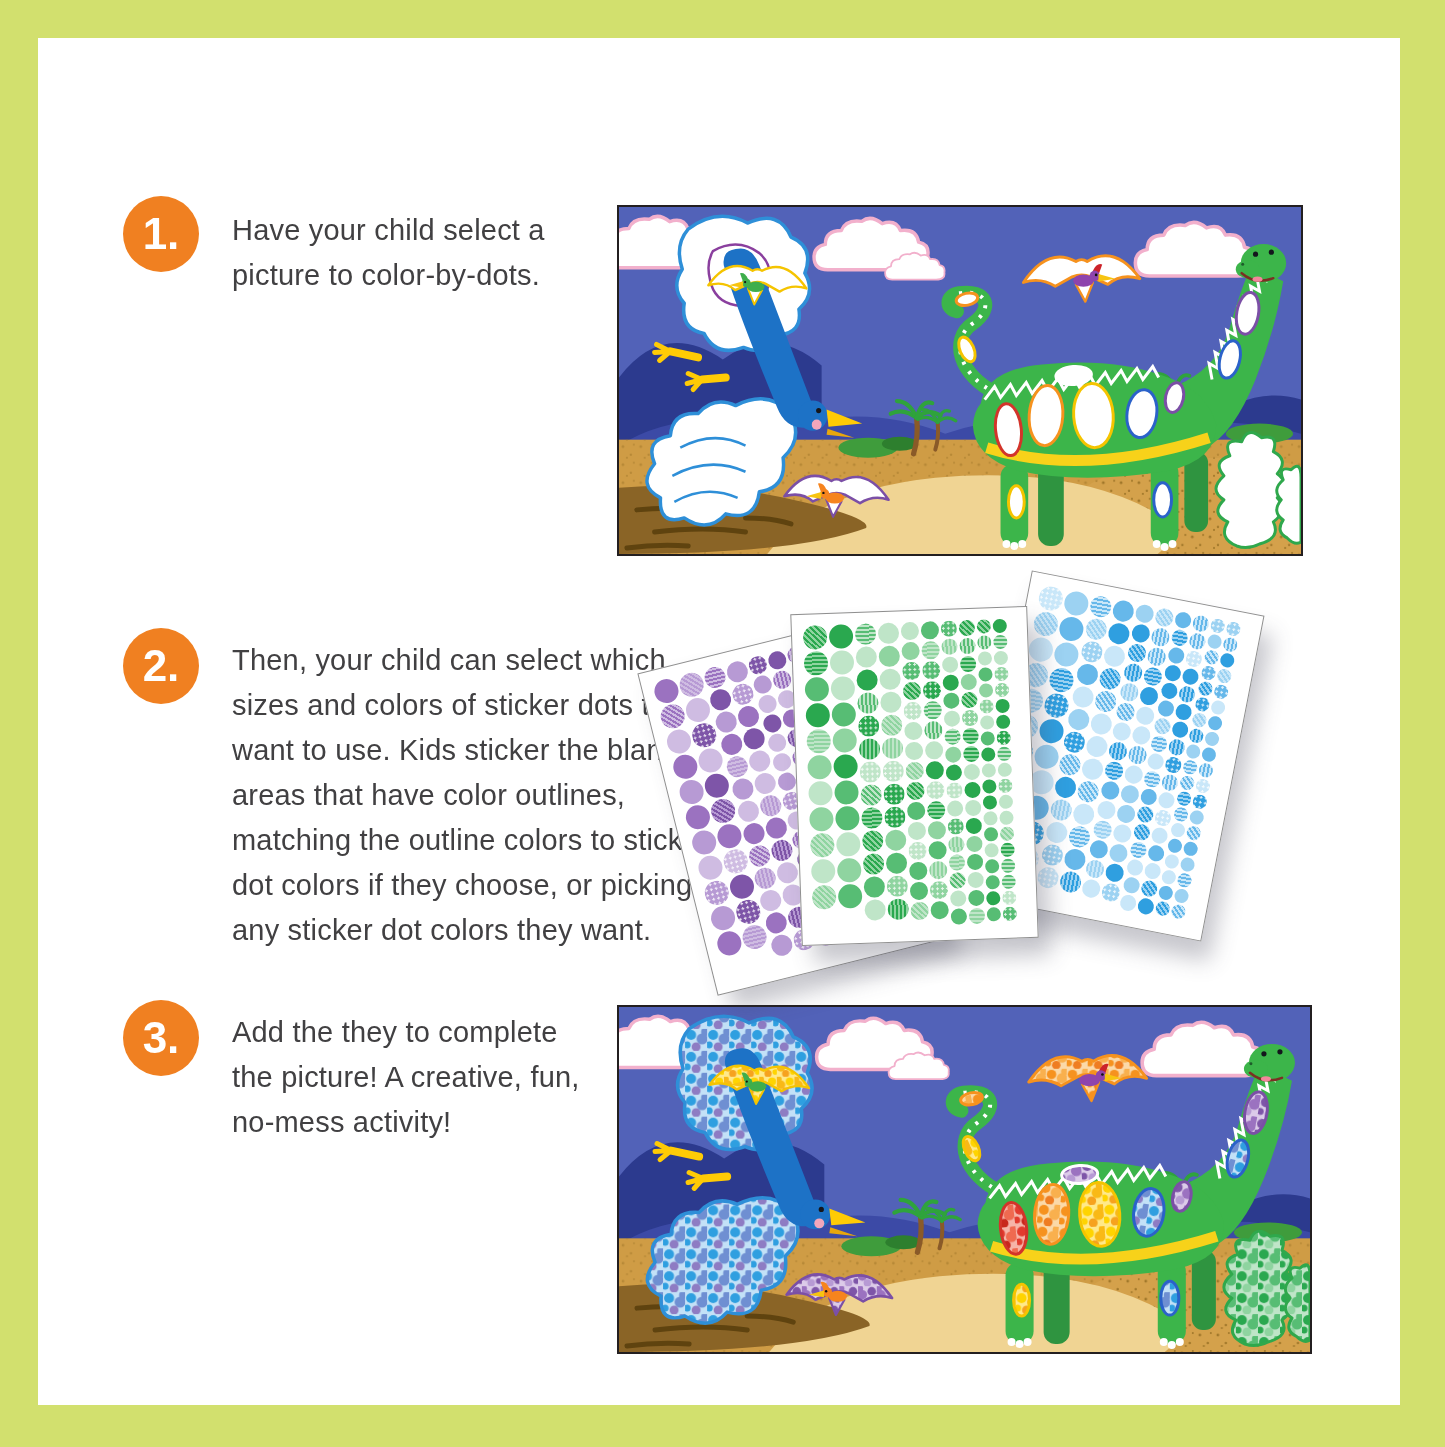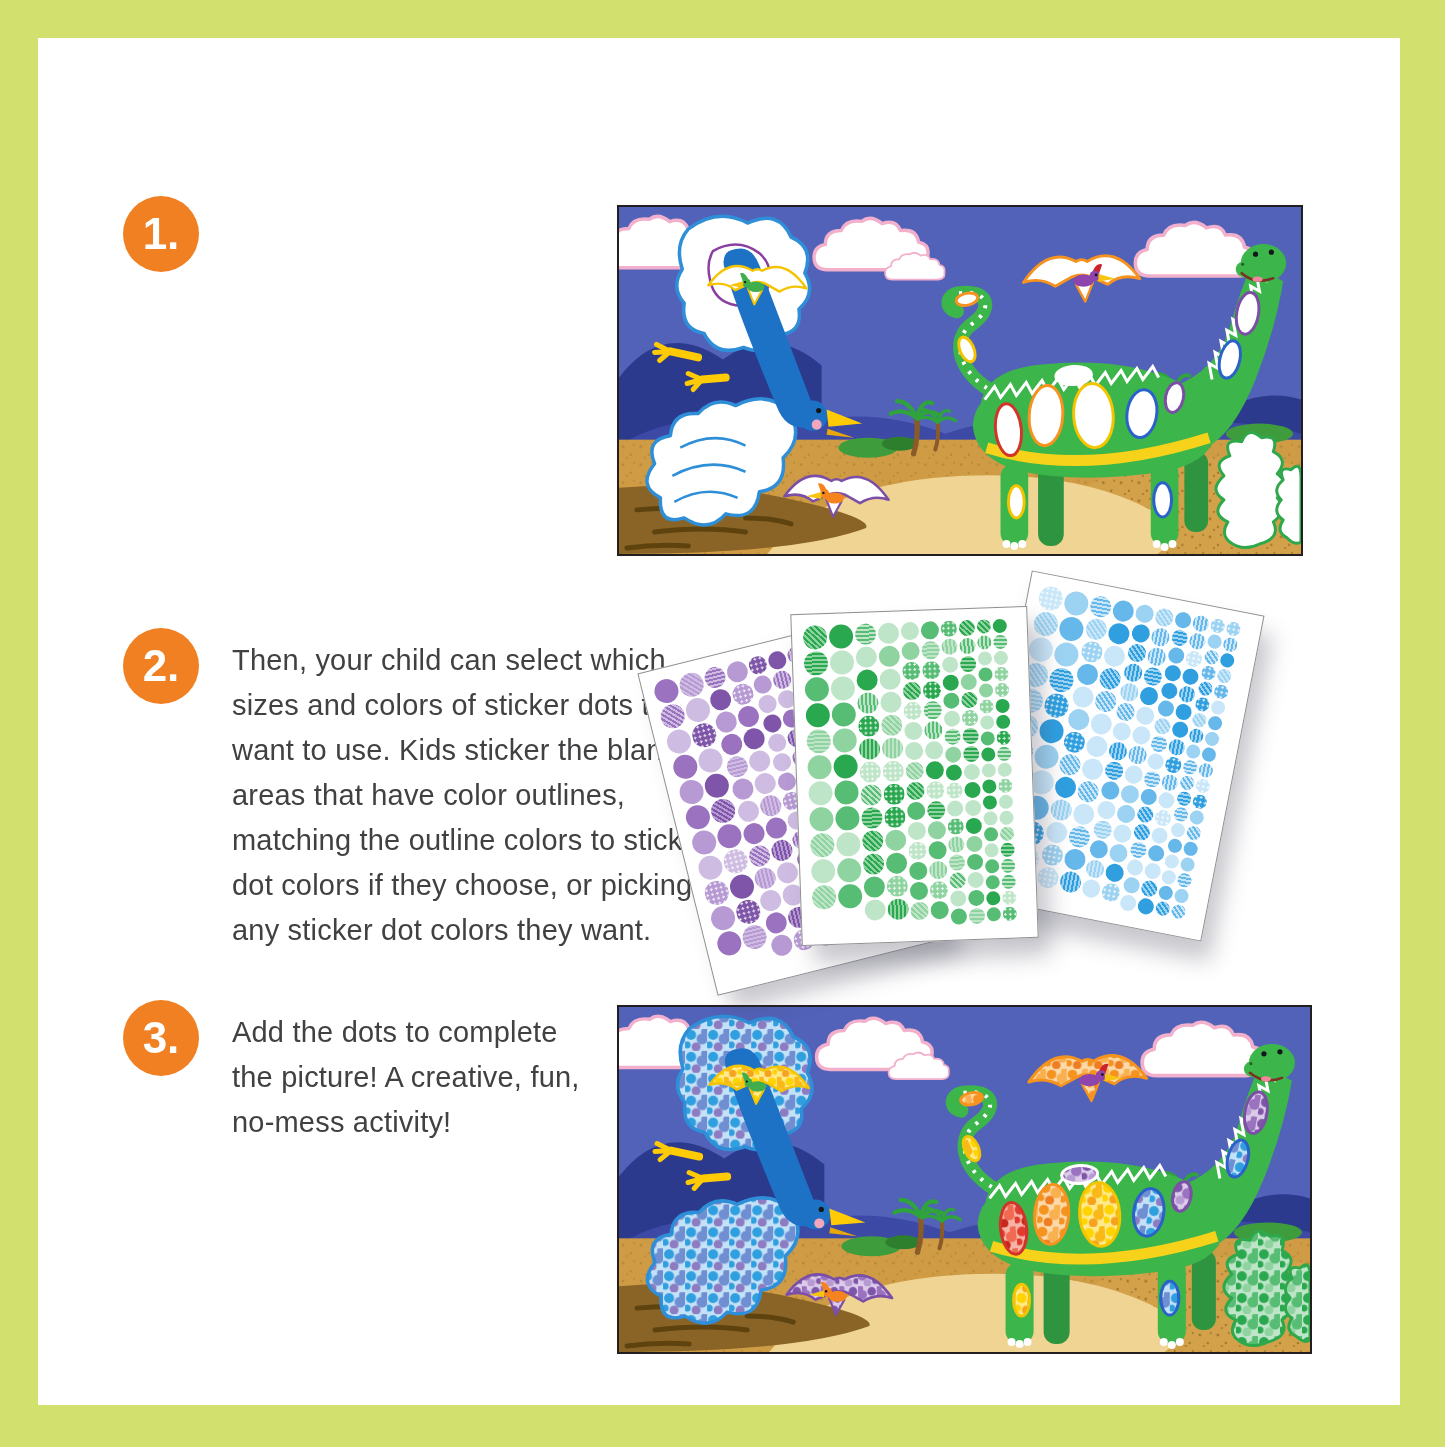--- a/index.html
+++ b/index.html
@@ -52,20 +52,22 @@
 </style>
 </head>
 <body>
 
 <div class="page">
 
 
   <div class="badge" id="badge1">
     <span>1.</span>
   </div>
+  <div class="step-text" id="text1">Have your child select a
+picture to color-by-dots.</div>
   <div class="scene-img" id="scene1">
       <svg viewBox="0 0 690 346" preserveAspectRatio="none">
         <defs>
           <pattern id="pat-blue-a" width="22" height="22" patternUnits="userSpaceOnUse">
             <rect width="22" height="22" fill="#c3e1f7"></rect>
             <circle cx="6" cy="6" r="5" fill="#2f9fe0"></circle>
             <circle cx="17" cy="10" r="5.5" fill="#6f8fd2"></circle>
             <circle cx="11" cy="18" r="4.5" fill="#8e7cc3"></circle>
             <circle cx="2" cy="16" r="3.5" fill="#2f9fe0"></circle>
             <circle cx="20" cy="3" r="4" fill="#6f8fd2"></circle>
@@ -757,21 +759,21 @@
         <span class="dot" style="left:201px;top:251px;width:14px;height:14px;background:repeating-linear-gradient(0deg,#57bd74 0 2px,#bfe5c8 2px 4px);"></span>
         <span class="dot" style="left:201px;top:267px;width:14px;height:14px;background:repeating-linear-gradient(0deg,#57bd74 0 2px,#bfe5c8 2px 4px);"></span>
         <span class="dot" style="left:201px;top:283px;width:14px;height:14px;background-color:#bfe5c8;background-image:radial-gradient(rgba(255,255,255,.8) 1.2px,transparent 1.4px);background-size:5px 5px;"></span>
         <span class="dot" style="left:201px;top:299px;width:14px;height:14px;background-color:#57bd74;background-image:radial-gradient(rgba(255,255,255,.8) 1.2px,transparent 1.4px);background-size:5px 5px;"></span>
       </div>
   </div>
 
   <div class="badge" id="badge3">
     <span>3.</span>
   </div>
-  <div class="step-text" id="text3">Add the dots to complete
+  <div class="step-text" id="text3">Add the they to complete
 the picture! A creative, fun,
 no-mess activity!</div>
   <div class="scene-img" id="scene3">
       <svg viewBox="0 0 690 346" preserveAspectRatio="none">
         <defs>
           <pattern id="pat-blue-b" width="22" height="22" patternUnits="userSpaceOnUse">
             <rect width="22" height="22" fill="#c3e1f7"></rect>
             <circle cx="6" cy="6" r="5" fill="#2f9fe0"></circle>
             <circle cx="17" cy="10" r="5.5" fill="#6f8fd2"></circle>
             <circle cx="11" cy="18" r="4.5" fill="#8e7cc3"></circle>

